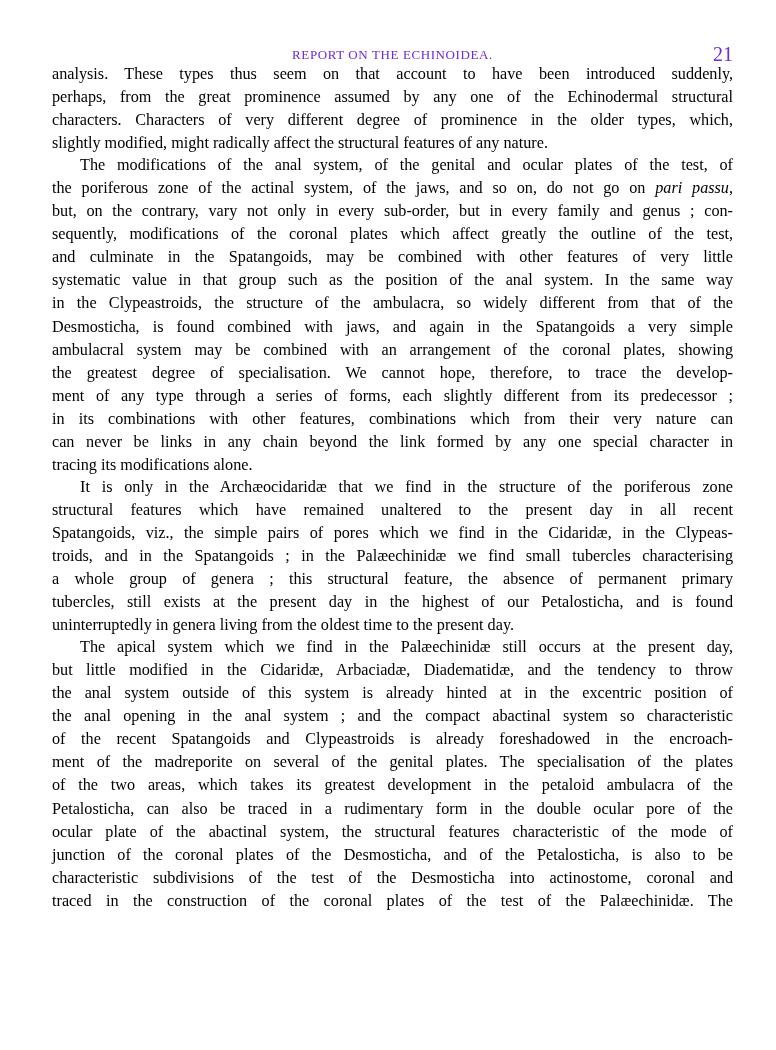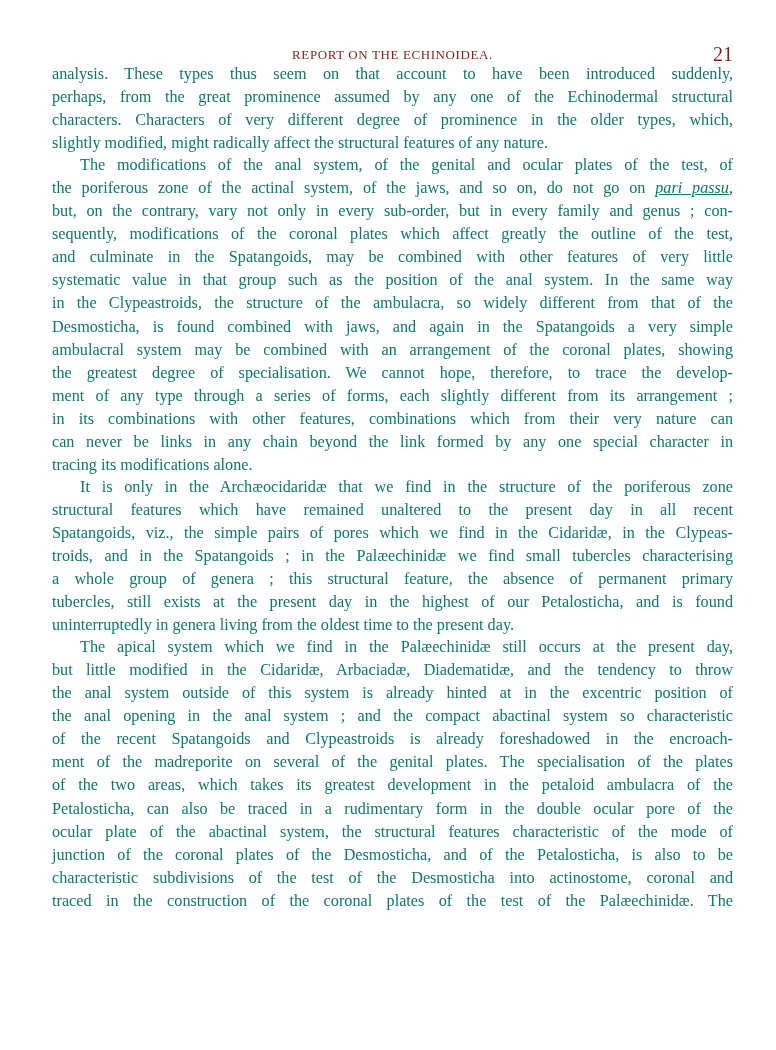--- a/index.html
+++ b/index.html
@@ -1,27 +1,27 @@
 <!DOCTYPE html>
 <html><head>
 <meta charset="utf-8">
 <style>
   html, body { margin:0; padding:0; background:#ffffff; }
   body { width:776px; height:1050px; position:relative; overflow:hidden; }
   .page { position:absolute; left:52px; top:0; width:681px; }
   .header { position:absolute; top:44px; left:0; width:681px; height:22px;
-    font-family:"Liberation Serif", serif; font-size:13px; letter-spacing:0.6px; color:#7f1d1d; }
+    font-family:"Liberation Serif", serif; font-size:13px; letter-spacing:0.6px; color:#6d28d9; }
   .header .title { position:absolute; left:0; width:681px; text-align:center; top:3px; }
   .header .num { position:absolute; right:0; top:-1px; font-size:20px; letter-spacing:0; }
   .body { position:absolute; top:63px; left:0; width:681px;
-    font-family:"Liberation Serif", serif; font-size:16.2px; line-height:23.1px; color:#0f766e; }
+    font-family:"Liberation Serif", serif; font-size:16.2px; line-height:23.1px; color:#000000; }
   .line { display:block; white-space:nowrap; text-align:justify; text-align-last:justify; height:23.1px; }
   .line.last { text-align-last:left; }
   .line.indent { padding-left:28px; }
-  i { font-style:italic;text-decoration:underline; }
+  i { font-style:italic; }
 </style>
 </head>
 <body>
 
 <div class="page">
   <div class="header">
     <span class="title">REPORT ON THE ECHINOIDEA.</span>
     <span class="num">21</span>
   </div>
   <div class="body" id="body">
@@ -35,21 +35,21 @@
         <span class="line indent">The modifications of the anal system, of the genital and ocular plates of the test, of</span>
         <span class="line">the poriferous zone of the actinal system, of the jaws, and so on, do not go on <i>pari passu</i>,</span>
         <span class="line">but, on the contrary, vary not only in every sub-order, but in every family and genus ; con-</span>
         <span class="line">sequently, modifications of the coronal plates which affect greatly the outline of the test,</span>
         <span class="line">and culminate in the Spatangoids, may be combined with other features of very little</span>
         <span class="line">systematic value in that group such as the position of the anal system.  In the same way</span>
         <span class="line">in the Clypeastroids, the structure of the ambulacra, so widely different from that of the</span>
         <span class="line">Desmosticha, is found combined with jaws, and again in the Spatangoids a very simple</span>
         <span class="line">ambulacral system may be combined with an arrangement of the coronal plates, showing</span>
         <span class="line">the greatest degree of specialisation.  We cannot hope, therefore, to trace the develop-</span>
-        <span class="line">ment of any type through a series of forms, each slightly different from its arrangement ;</span>
+        <span class="line">ment of any type through a series of forms, each slightly different from its predecessor ;</span>
         <span class="line">in its combinations with other features, combinations which from their very nature can</span>
         <span class="line">can never be links in any chain beyond the link formed by any one special character in</span>
         <span class="line last">tracing its modifications alone.</span>
       </div>
       <div style="margin-top: -1.5px;">
         <span class="line indent">It is only in the Archæocidaridæ that we find in the structure of the poriferous zone</span>
         <span class="line">structural features which have remained unaltered to the present day in all recent</span>
         <span class="line">Spatangoids, viz., the simple pairs of pores which we find in the Cidaridæ, in the Clypeas-</span>
         <span class="line">troids, and in the Spatangoids ; in the Palæechinidæ we find small tubercles characterising</span>
         <span class="line">a whole group of genera ; this structural feature, the absence of permanent primary</span>

